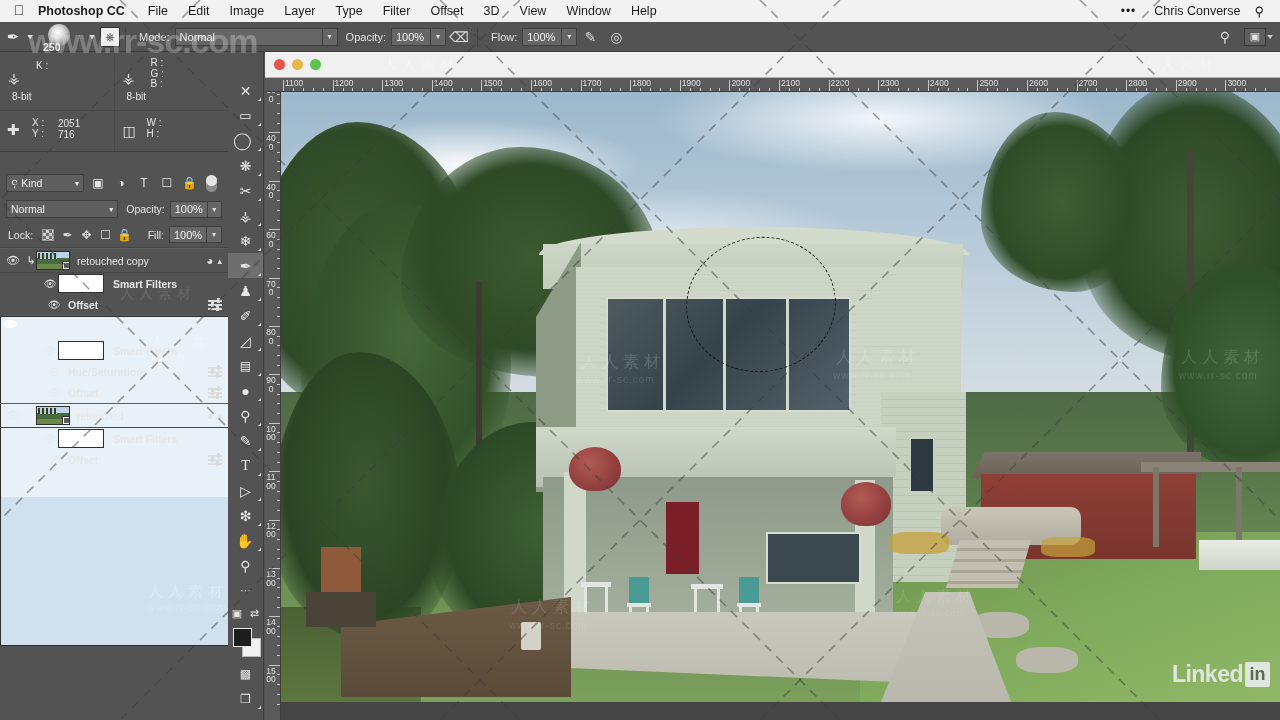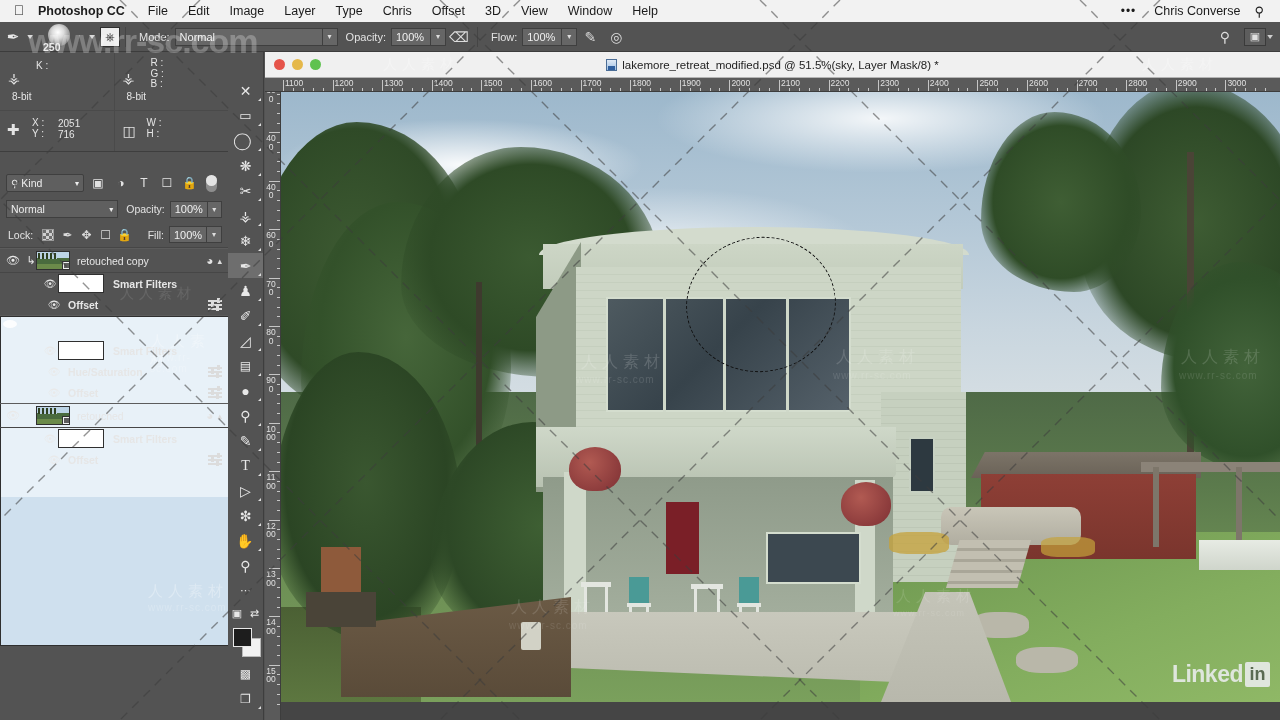--- a/index.html
+++ b/index.html
@@ -276,21 +276,21 @@
 <div id="app">
 
   <div id="menubar">
     <div class="apple"></div>
     <div class="appname">Photoshop CC</div>
     <div class="mi">File</div>
     <div class="mi">Edit</div>
     <div class="mi">Image</div>
     <div class="mi">Layer</div>
     <div class="mi">Type</div>
-    <div class="mi">Chris</div>
+    <div class="mi">Filter</div>
     <div class="mi">Offset</div>
     <div class="mi">3D</div>
     <div class="mi">View</div>
     <div class="mi">Window</div>
     <div class="mi">Help</div>
     <div class="right">
       <div class="dots">•••</div>
       <div class="uname">Chris Converse</div>
       <div class="srch">⚲</div>
     </div>
@@ -617,24 +617,20 @@
       </div>
   </div>
 
   <div id="doc">
 
     <div id="doctitle">
       <div class="tl-dots">
         <span style="background:#e5544a;"></span>
         <span style="background:#e5b84a;"></span>
         <span style="background:#5fc24f;"></span>
-      </div>
-      <div class="tl-title">
-        <span class="psd-ic"></span>
-        <span>lakemore_retreat_modified.psd @ 51.5%(sky, Layer Mask/8) *</span>
       </div>
       <div class="wm wm-cn" style="left:118px; top:4px; font-size:14px;">人人素材</div>
       <div class="wm wm-cn" style="right:62px; top:4px; font-size:14px;">人人素材</div>
     </div>
 
     <div id="ruler-h">
         <div class="rh-tick" style="left: 18px; height: 11px;"></div>
         <div class="rh-lbl" style="left: 20px;">1100</div>
         <div class="rh-tick" style="left: 27.92px; height: 3px;"></div>
         <div class="rh-tick" style="left: 37.84px; height: 3px;"></div>

